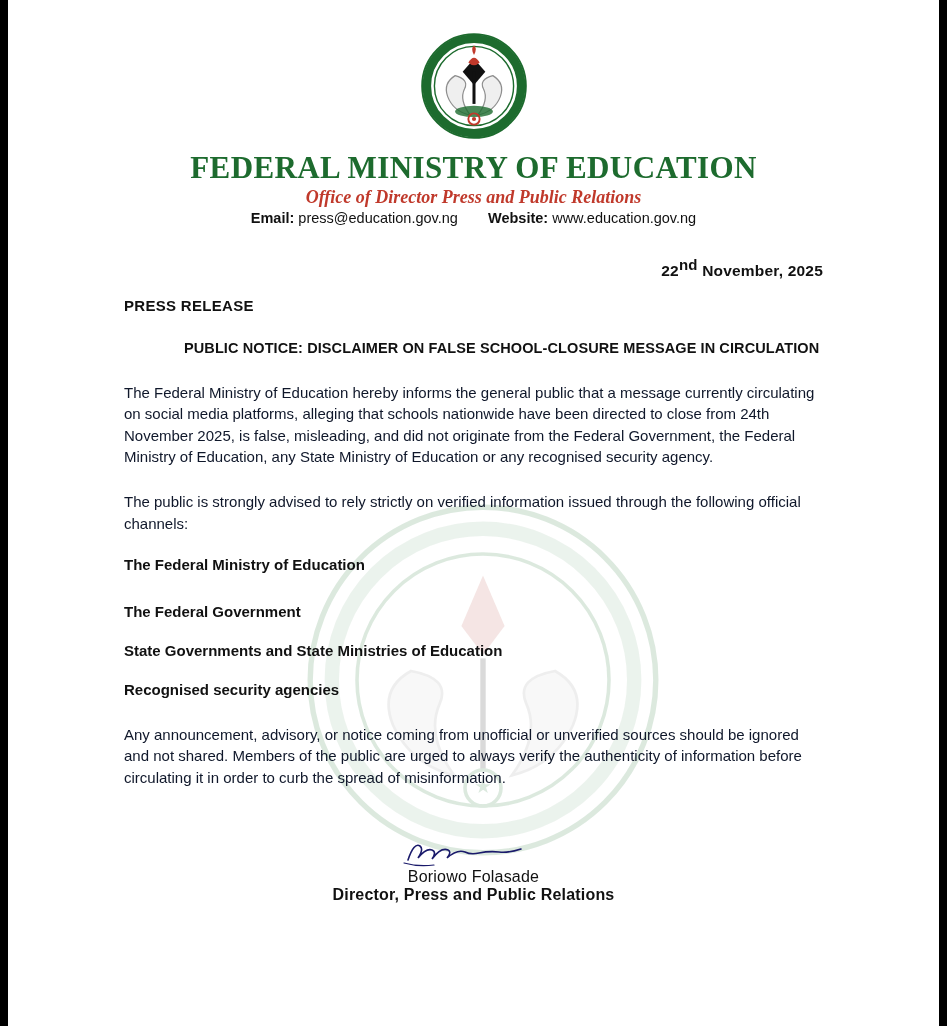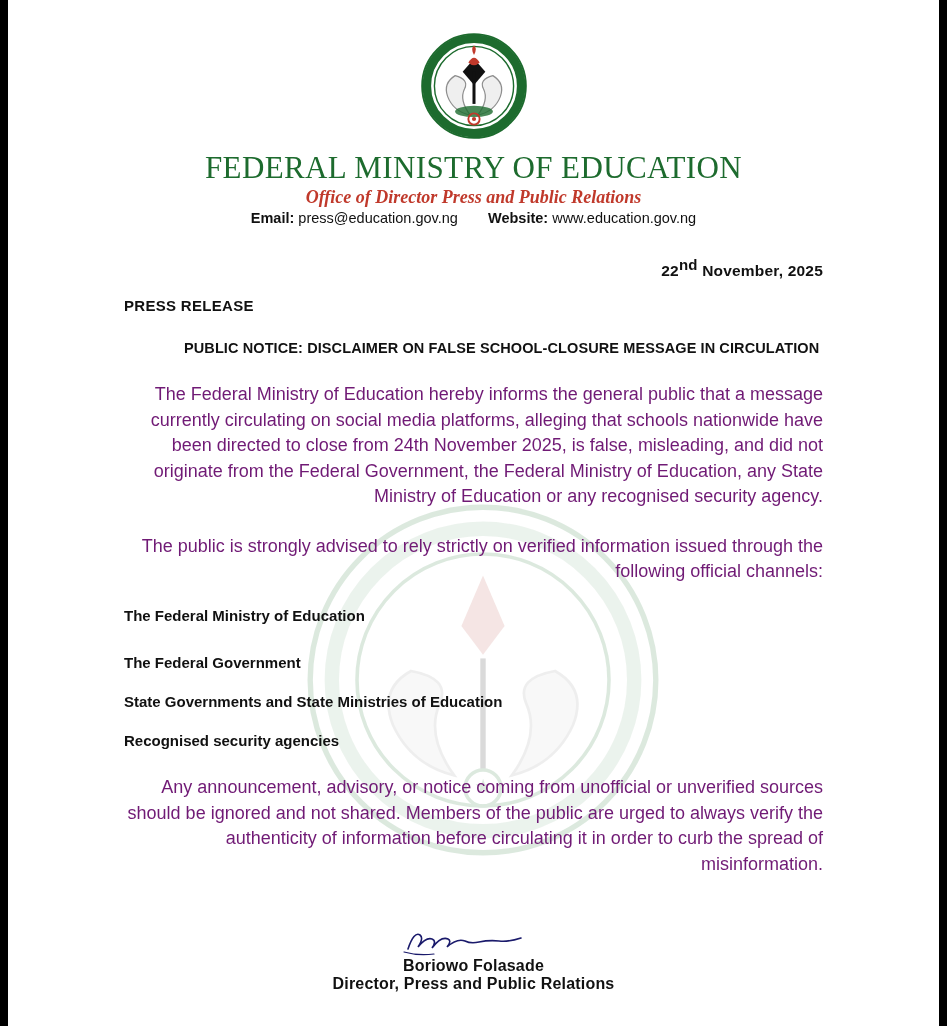--- a/index.html
+++ b/index.html
@@ -41,21 +41,21 @@
   }
   .crest {
     width: 132px;
     height: 112px;
     margin: 0 auto;
     position: relative;
   }
   .ministry-name {
     margin-top: 8px;
     font-family: "Liberation Serif", serif;
-    font-weight: normal;
+    font-weight: bold;
     font-size: 31px;
     letter-spacing: 0.4px;
     color: #1d6b2e;
   }
   .office-line {
     margin-top: 1px;
     font-family: "Liberation Serif", serif;
     font-style: italic;
     font-weight: bold;
     font-size: 18px;
@@ -97,24 +97,23 @@
   }
   .notice-title {
     margin-top: 26px;
     margin-left: 60px;
     font-size: 14.5px;
     font-weight: bold;
     letter-spacing: 0.1px;
   }
   p.para {
     margin: 26px 0 0 0;
-    font-size: 18px;
+    font-size: 15px;
     line-height: 1.42;
-    color: #701a75;
-    text-align: right;
+    color: #0f172a;
   }
   p.para.tight { margin-top: 24px; }
   .channel {
     margin-top: 22px;
     font-size: 15px;
     font-weight: bold;
     color: #111111;
   }
   .channel.first { margin-top: 30px; }
   .closing {
@@ -125,21 +124,21 @@
   .signature-block {
     margin-top: 48px;
     text-align: center;
   }
   .signature-mark {
     height: 34px;
     margin-bottom: -2px;
   }
   .sig-name {
     font-size: 16px;
-    font-weight: bold;
+    font-weight: normal;
     color: #111111;
     letter-spacing: 0.2px;
   }
   .sig-title {
     font-size: 16px;
     font-weight: bold;
     color: #111111;
     margin-top: 0;
     letter-spacing: 0.2px;
   }

